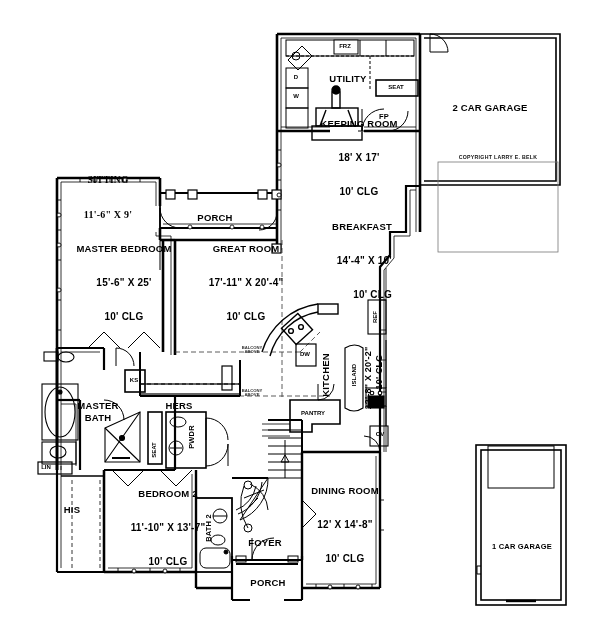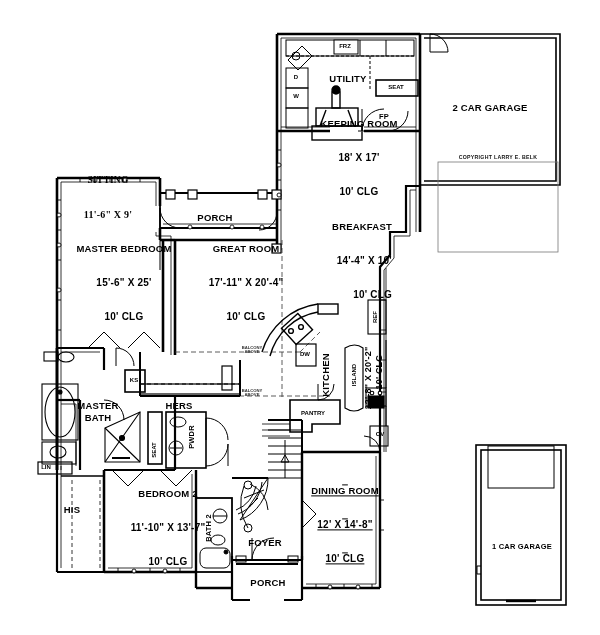--- a/index.html
+++ b/index.html
@@ -477,21 +477,21 @@
 <div class="lbl room ctr" style="left:162px;top:523px;margin-left:6px;">
   <div>BEDROOM 2</div>
   <div class="dim">11'-10" X 13'-7"</div>
   <div class="dim">10' CLG</div>
 </div>
 
 <div class="lbl room ctr" style="left:265px;top:537px;">
   <div>FOYER</div>
 </div>
 
-<div class="lbl room ctr" style="left:345px;top:520px;text-decoration:underline;">
+<div class="lbl room ctr" style="left:345px;top:520px;">
   <div>DINING ROOM</div>
   <div class="dim">12' X 14'-8"</div>
   <div class="dim">10' CLG</div>
 </div>
 
 <div class="lbl room ctr" style="left:268px;top:577px;">
   <div>PORCH</div>
 </div>
 
 <div class="lbl small ctr" style="left:522px;top:543px;">

